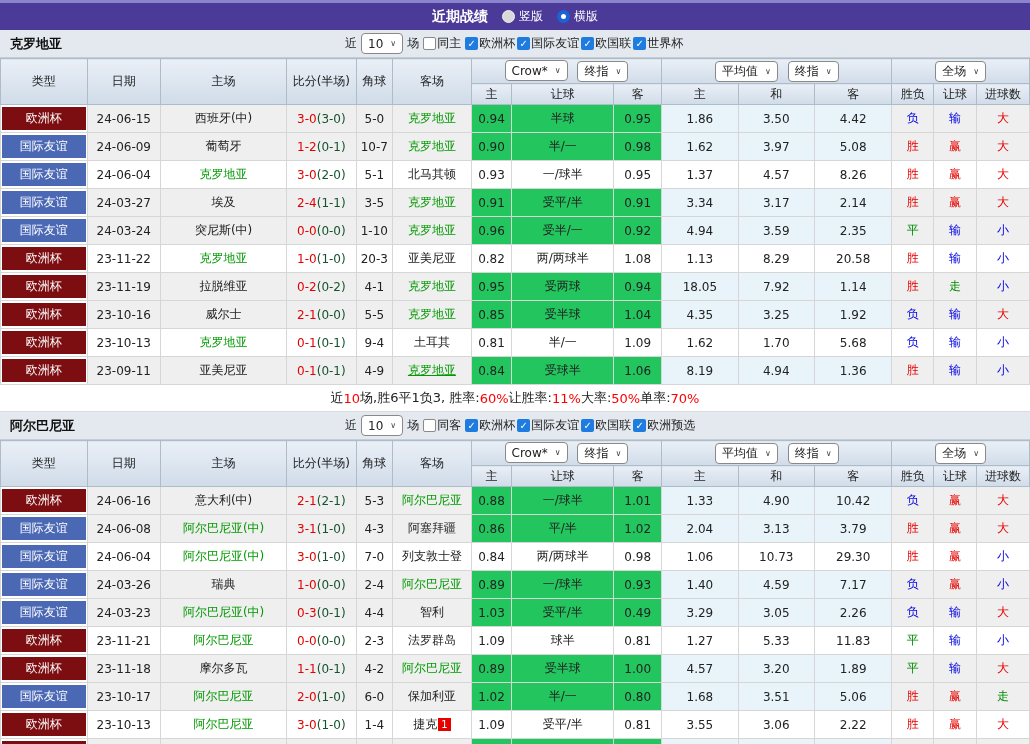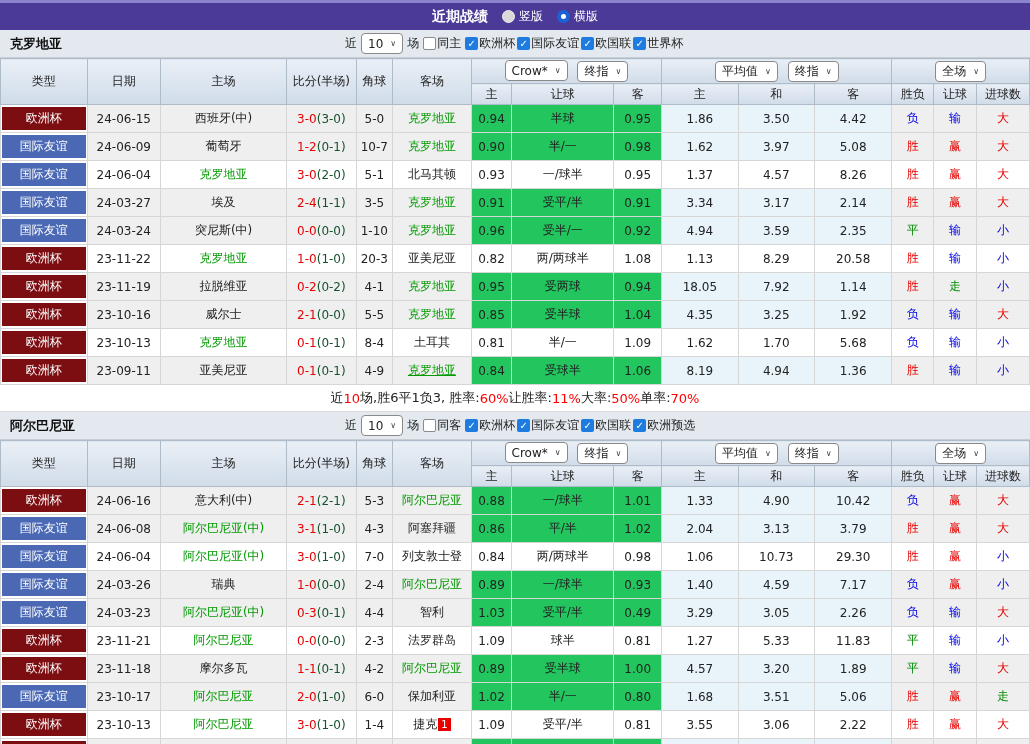--- a/index.html
+++ b/index.html
@@ -316,21 +316,21 @@
           <td class="res" style="color: rgb(0, 0, 230);">输</td>
           <td class="res" style="color: rgb(230, 0, 0);">大</td>
         </tr>
         <tr class="hl">
           <td class="league-cell">
             <div class="badge" style="background: rgb(124, 13, 17);">欧洲杯</div>
           </td>
           <td>23-10-13</td>
           <td><span class="subj">克罗地亚</span></td>
           <td><span class="score">0-1</span><span class="half">(0-1)</span></td>
-          <td>8-4</td>
+          <td>9-4</td>
           <td><span>土耳其</span></td>
           <td class="cream">0.81</td>
           <td class="cream">半/一</td>
           <td class="cream">1.09</td>
           <td class="blue">1.62</td>
           <td class="blue">1.70</td>
           <td class="blue">5.68</td>
           <td class="res" style="color: rgb(0, 0, 230);">负</td>
           <td class="res" style="color: rgb(0, 0, 230);">输</td>
           <td class="res" style="color: rgb(0, 0, 230);">小</td>

